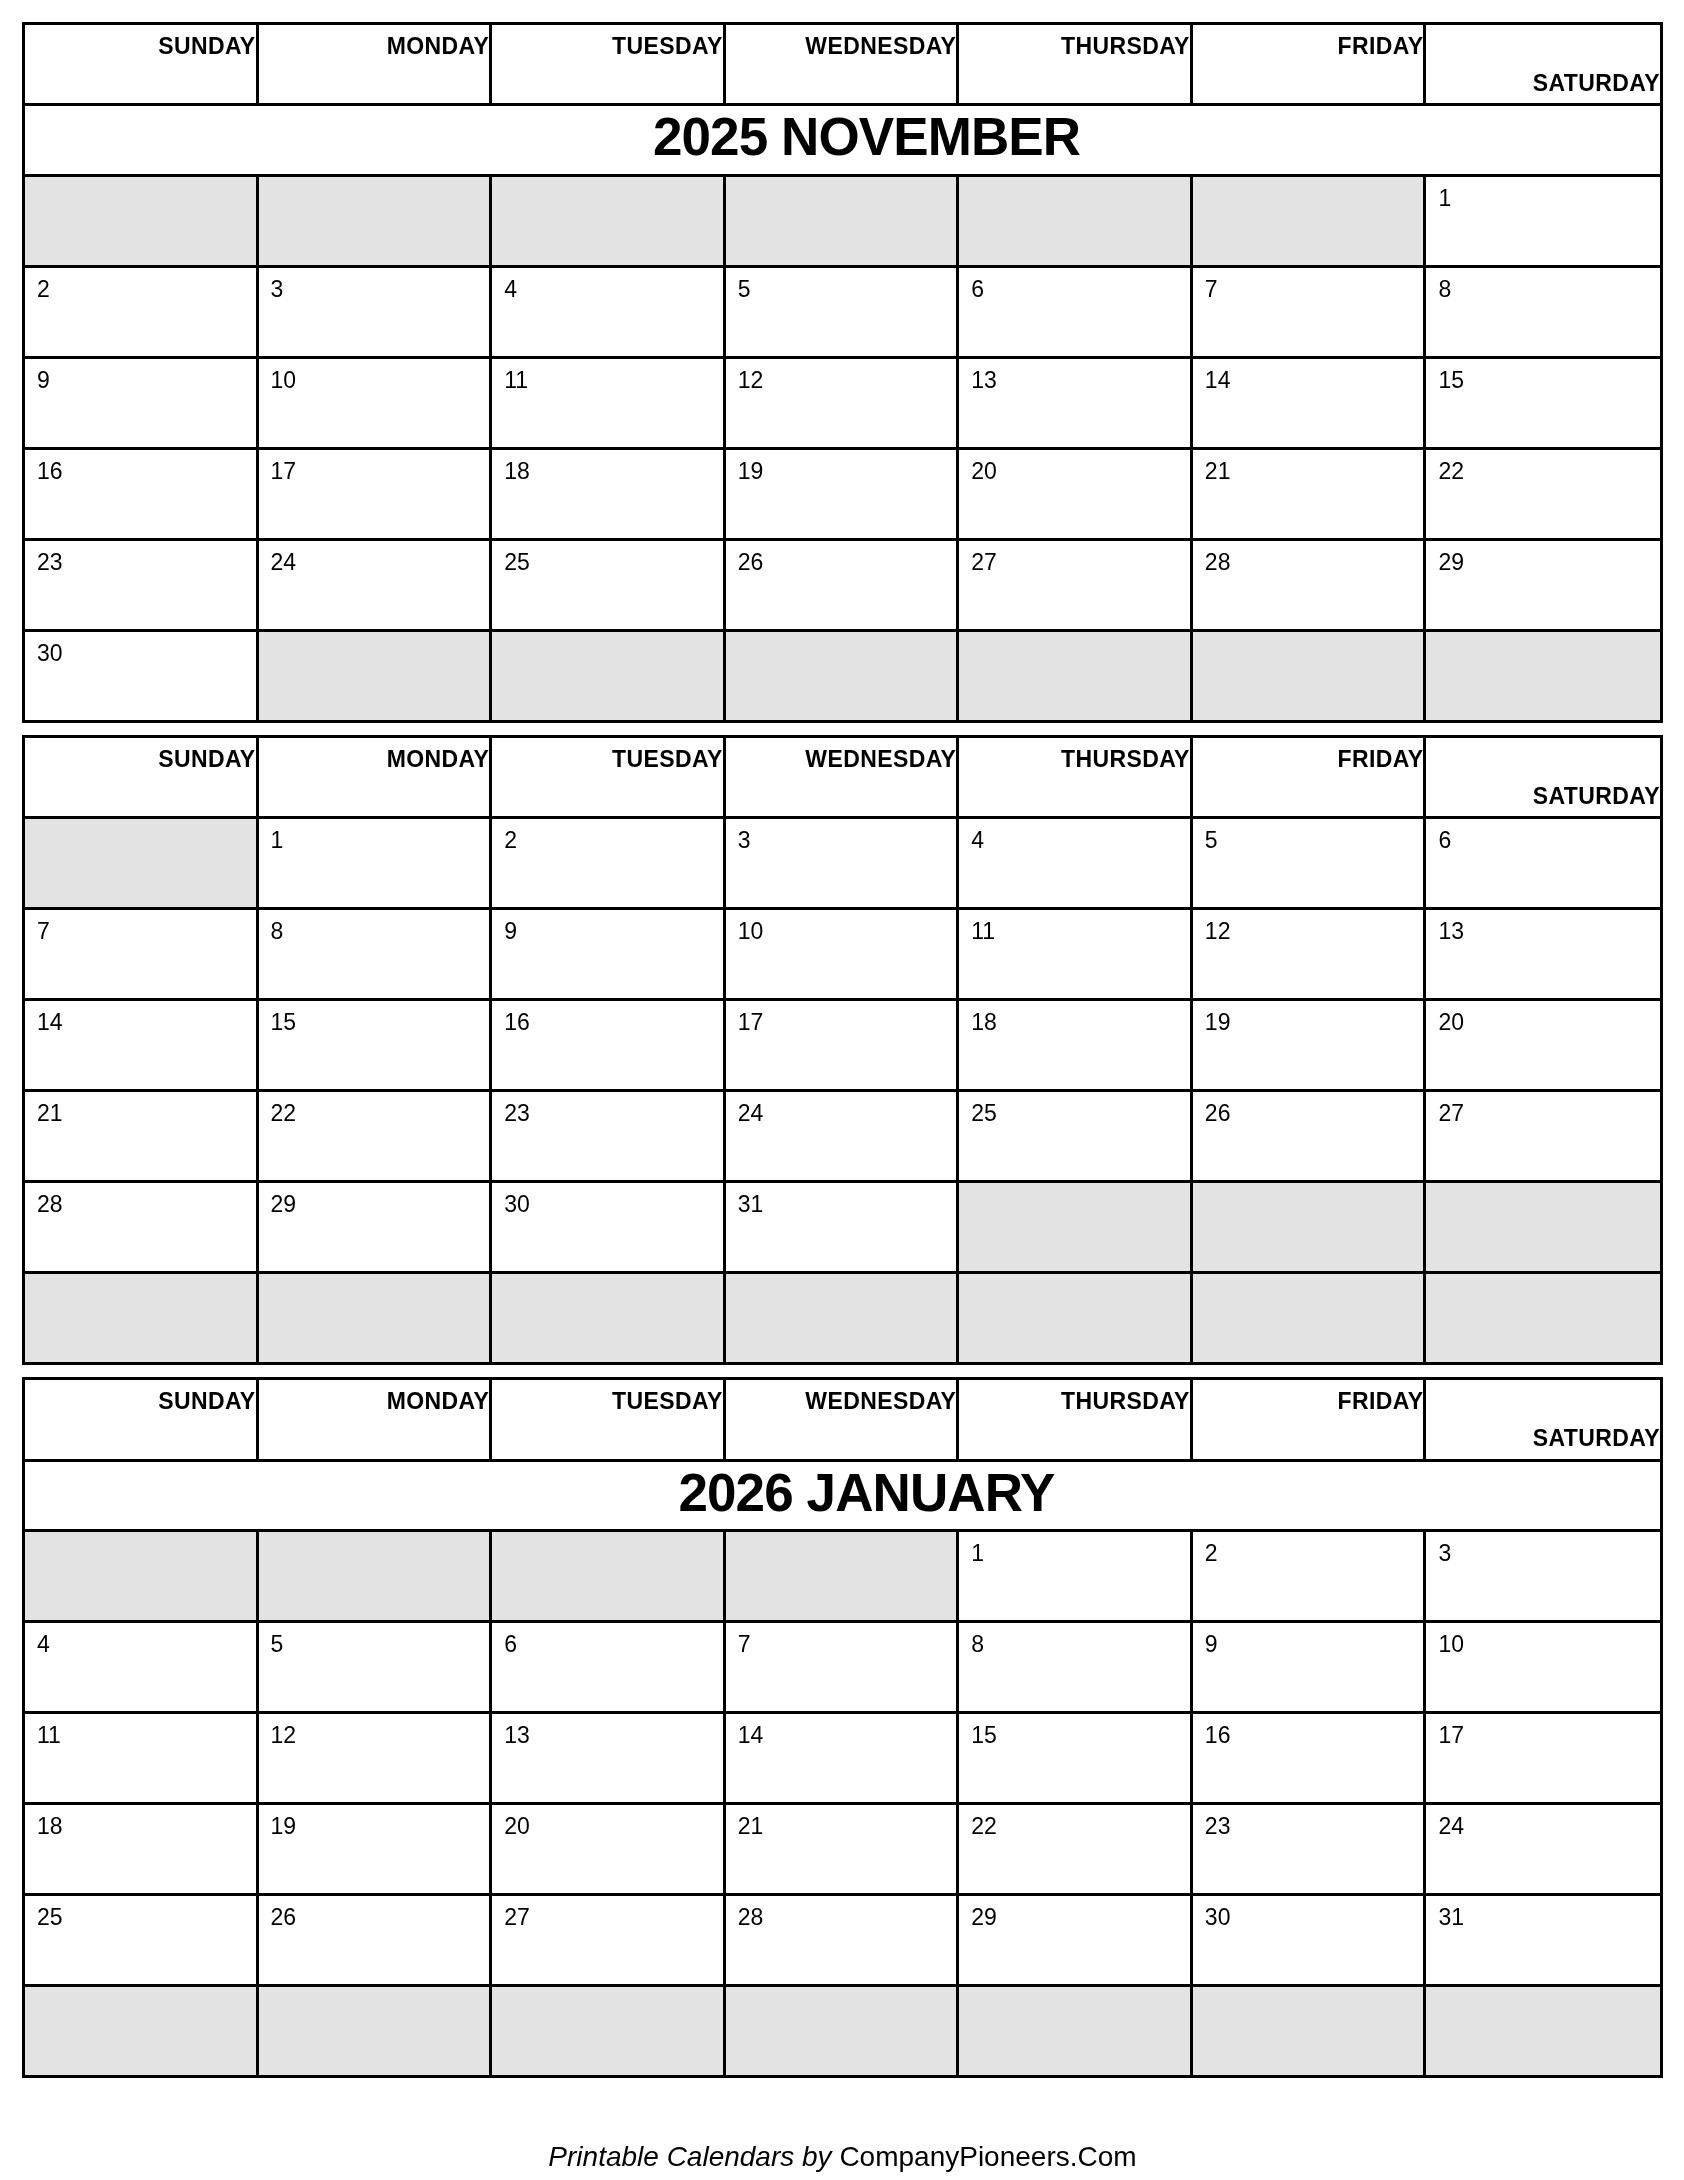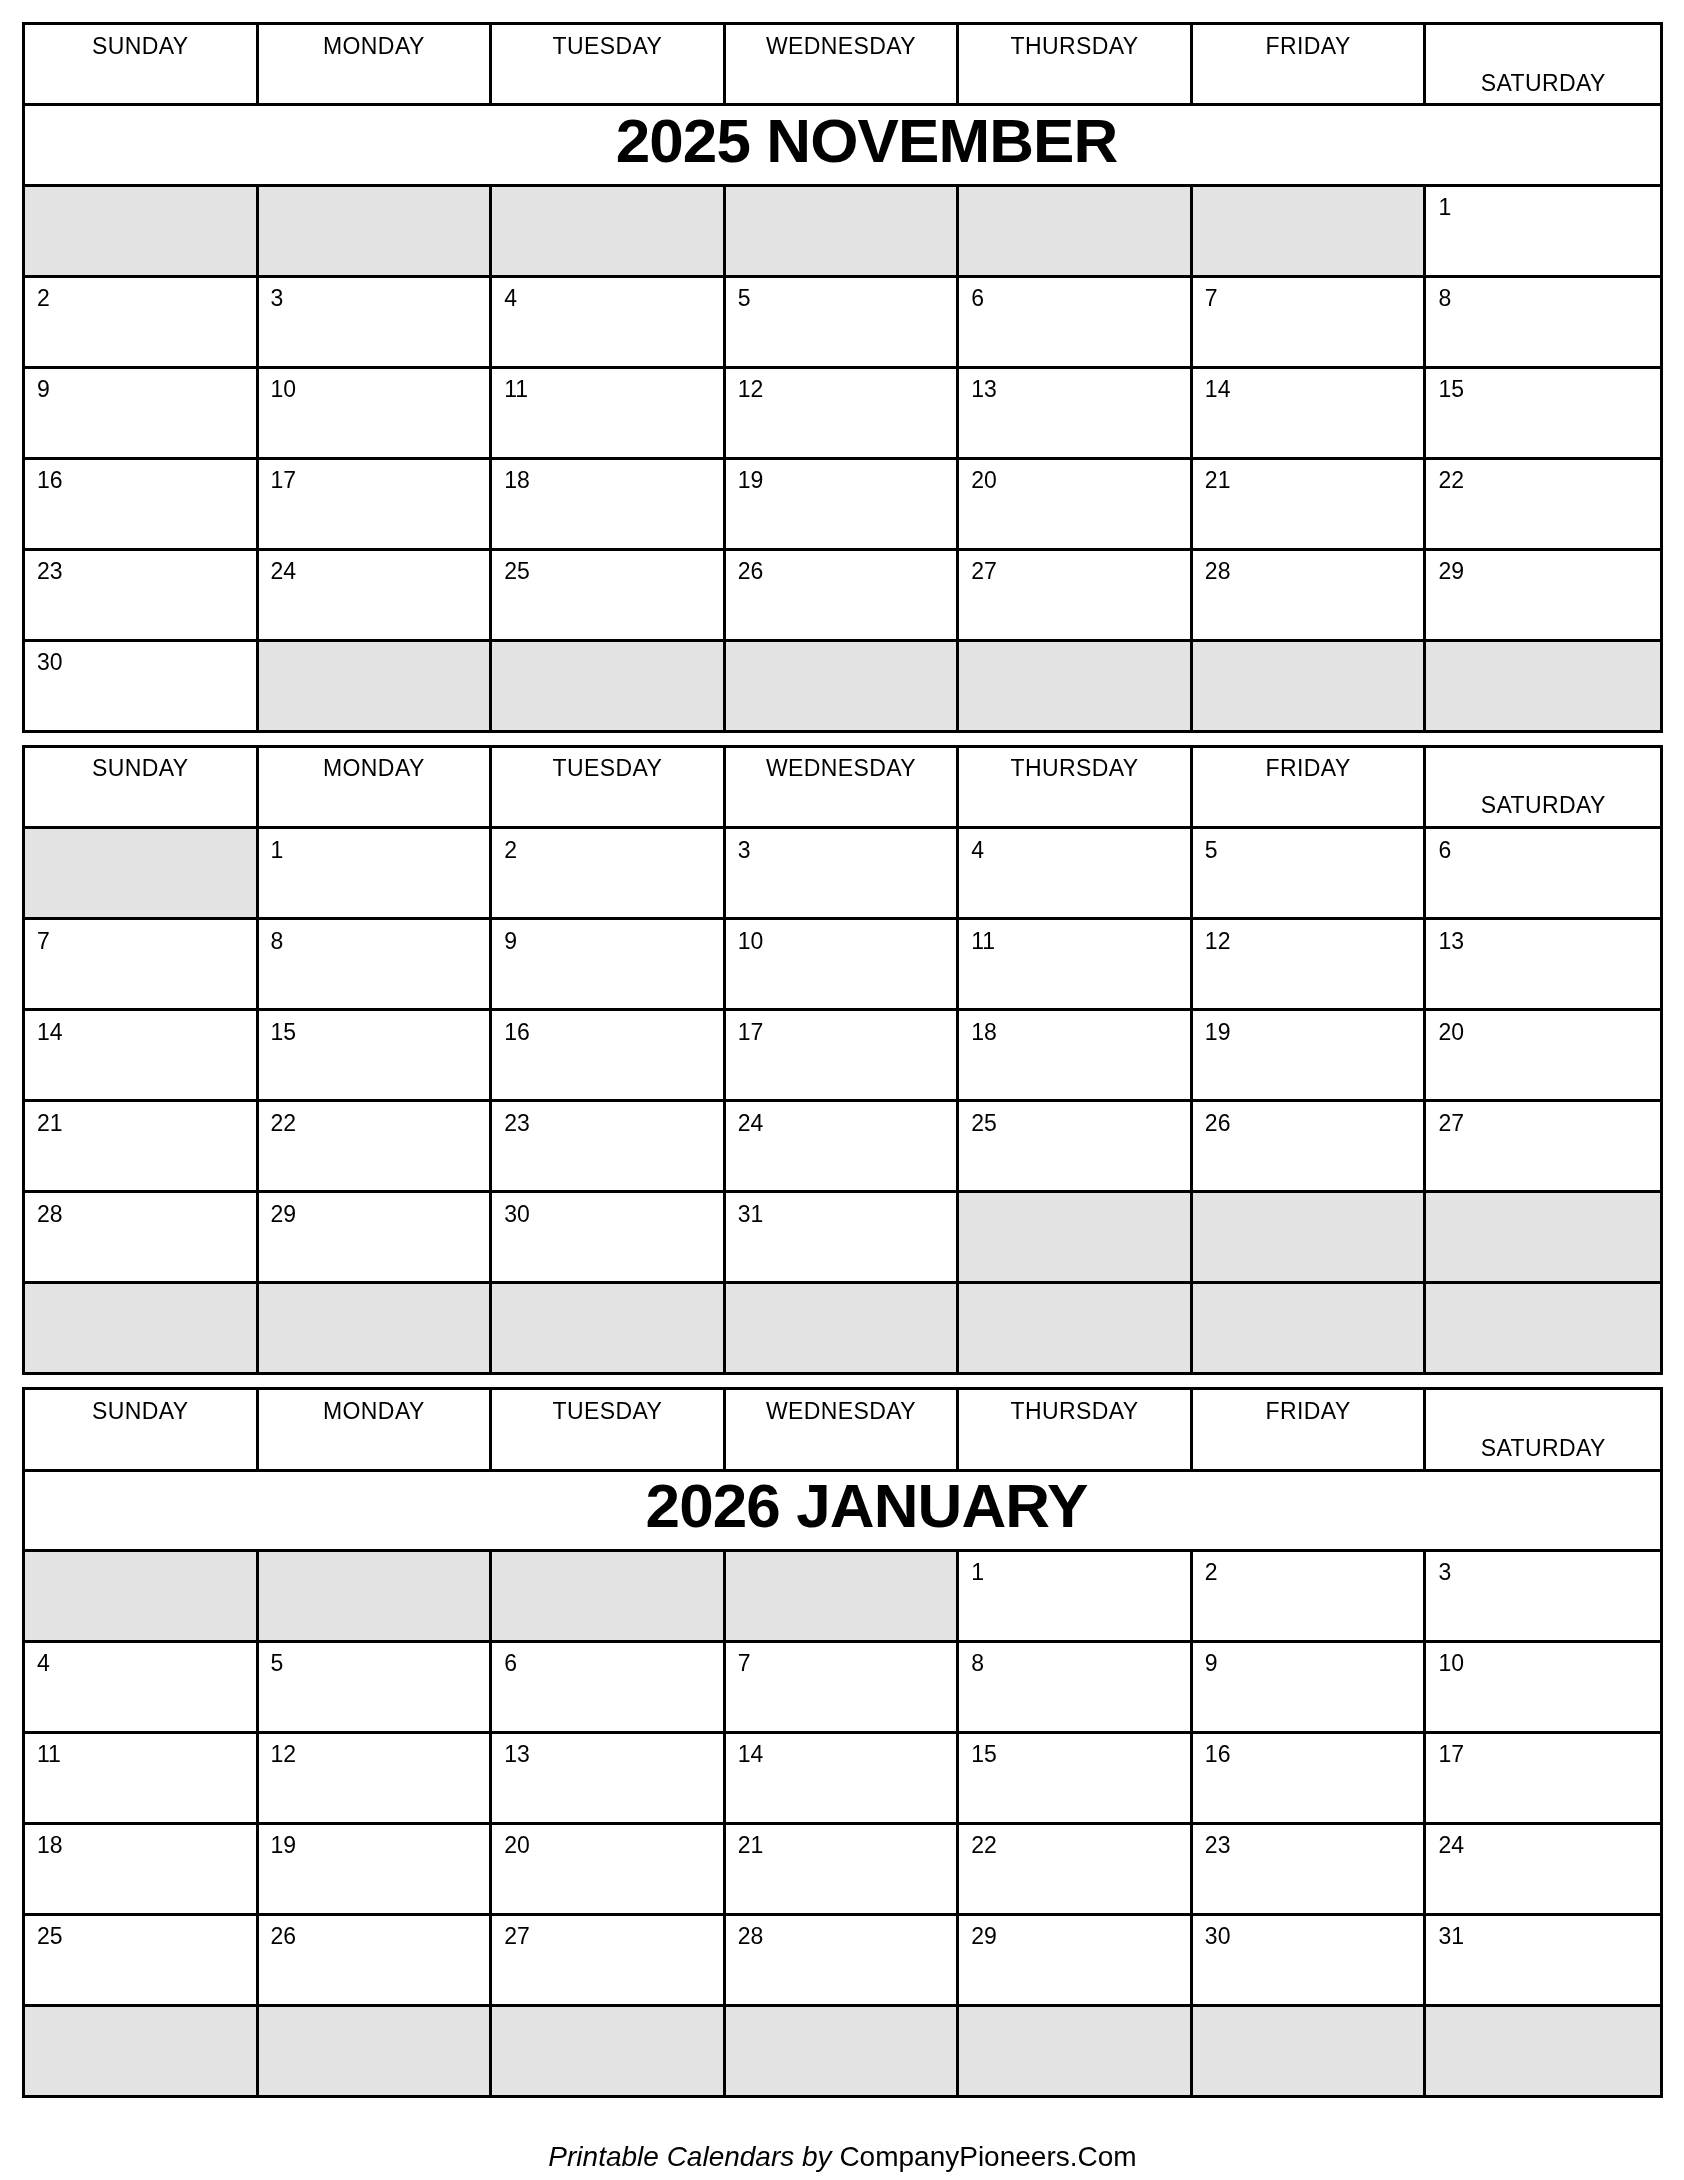--- a/index.html
+++ b/index.html
@@ -28,40 +28,40 @@
     width: 100%;
     margin-bottom: 12px;
     background: #ffffff;
   }
   .dow-row {
     display: grid;
     grid-template-columns: repeat(7, 1fr);
     border-bottom: 3.4px solid #000000;
   }
   .dow-cell {
-    text-align: center;
+    text-align: right;
     font-size: 23px;
-    font-weight: normal;
+    font-weight: bold;
     letter-spacing: 0.4px;
     padding: 7.7px 0 6.8px 0;
     border-right: 3.4px solid #000000;
     box-sizing: border-box;
     background: #ffffff;
   }
   .dow-cell:last-child {
     border-right: none;
     margin-top: 37px;
   }
   .title-row {
     border-bottom: 3.4px solid #000000;
     text-align: center;
     padding: 1.7px 0 8.5px 0;
   }
   .title-text {
-    font-size: 62px;
+    font-size: 53px;
     font-weight: bold;
     line-height: 1.08;
     letter-spacing: -0.9px;
     white-space: nowrap;
     padding-left: 48px;
   }
   .weeks {
     display: block;
   }
   .week-row {

